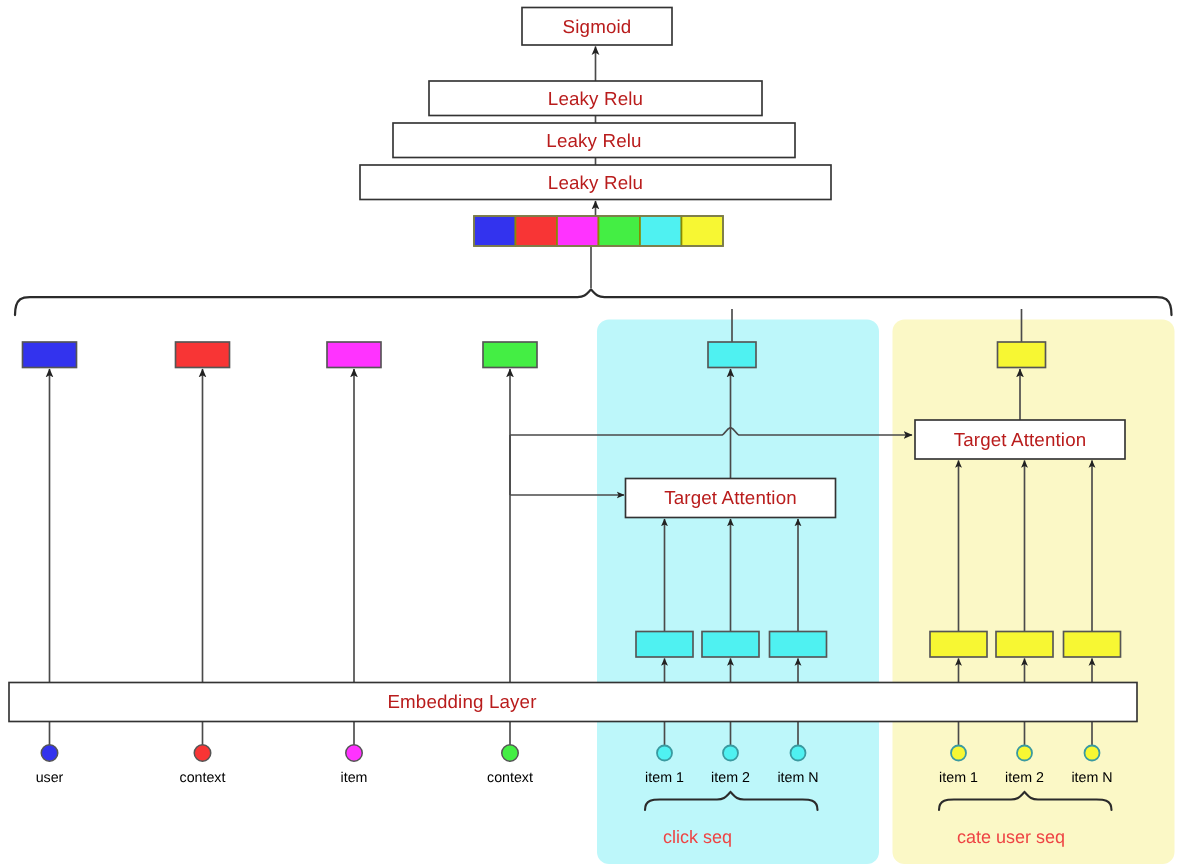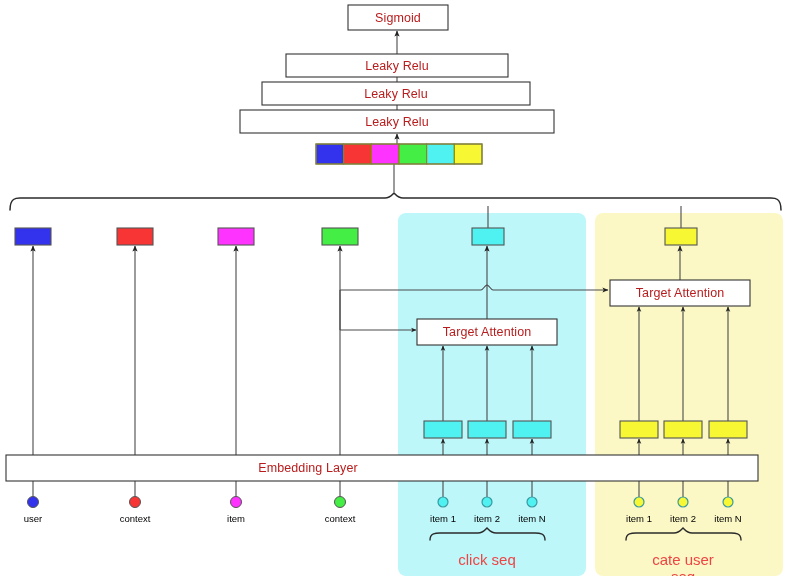--- a/index.html
+++ b/index.html
@@ -3,21 +3,21 @@
 <meta charset="utf-8">
 <style>
   html,body{margin:0;padding:0;background:#ffffff;}
   body{width:791px;height:576px;position:relative;overflow:hidden;
        font-family:"Liberation Sans","DejaVu Sans",sans-serif;}
   #stage{position:absolute;left:0;top:0;width:791px;height:576px;}
   #svgroot{position:absolute;left:0;top:0;width:791px;height:576px;}
   .boxlabel{position:absolute;display:flex;align-items:center;justify-content:center;
             color:#b91c1c;font-size:12.5px;letter-spacing:.1px;pointer-events:none;}
   .nodelabel{position:absolute;text-align:center;font-size:9.5px;color:#000;}
-  .seqlabel{position:absolute;text-align:center;font-size:15px;}
+  .seqlabel{position:absolute;text-align:left;font-size:12px;}
 </style>
 </head>
 <body>
 
 <div id="stage">
   <svg id="svgroot" viewBox="0 0 791 576">
     <defs>
       <marker id="ah" markerWidth="7" markerHeight="7" refX="5.6" refY="3" orient="auto" markerUnits="userSpaceOnUse">
         <path d="M0,0.4 L6,3 L0,5.6 L1.4,3 Z" fill="#222"></path>
       </marker>

